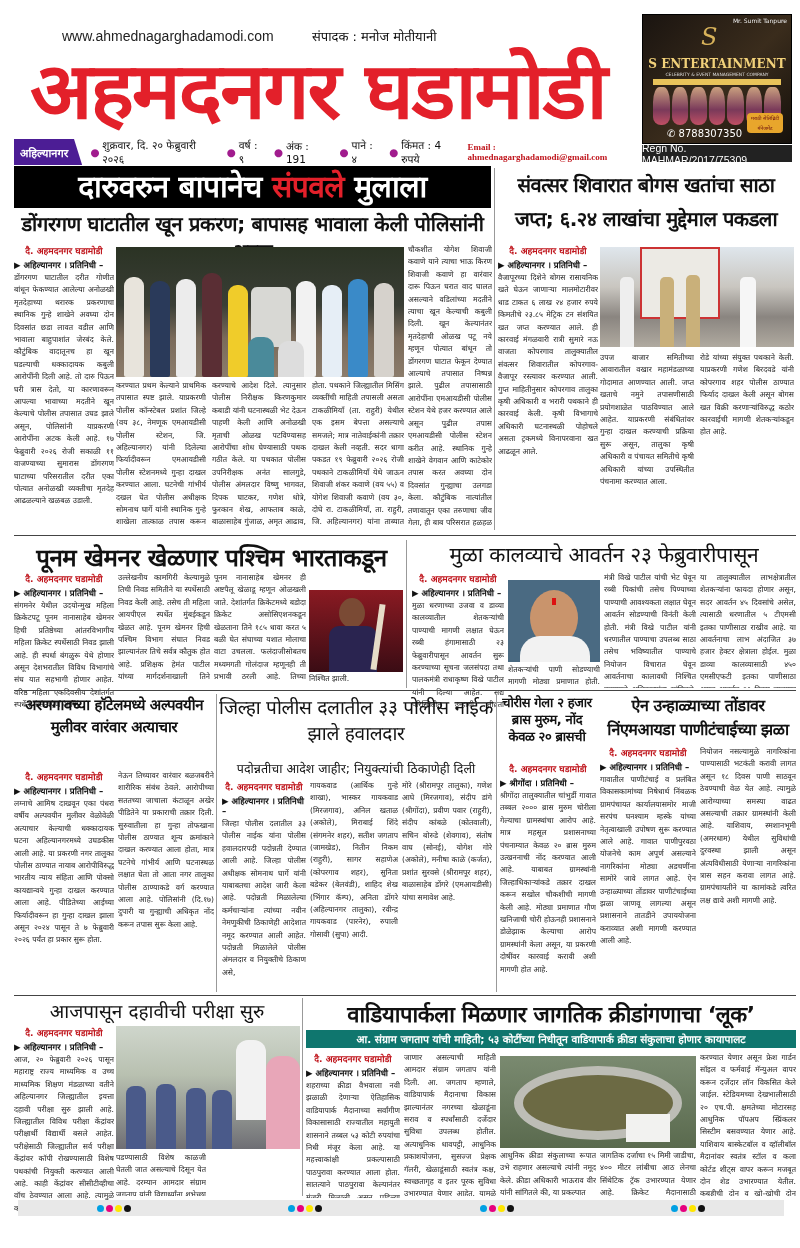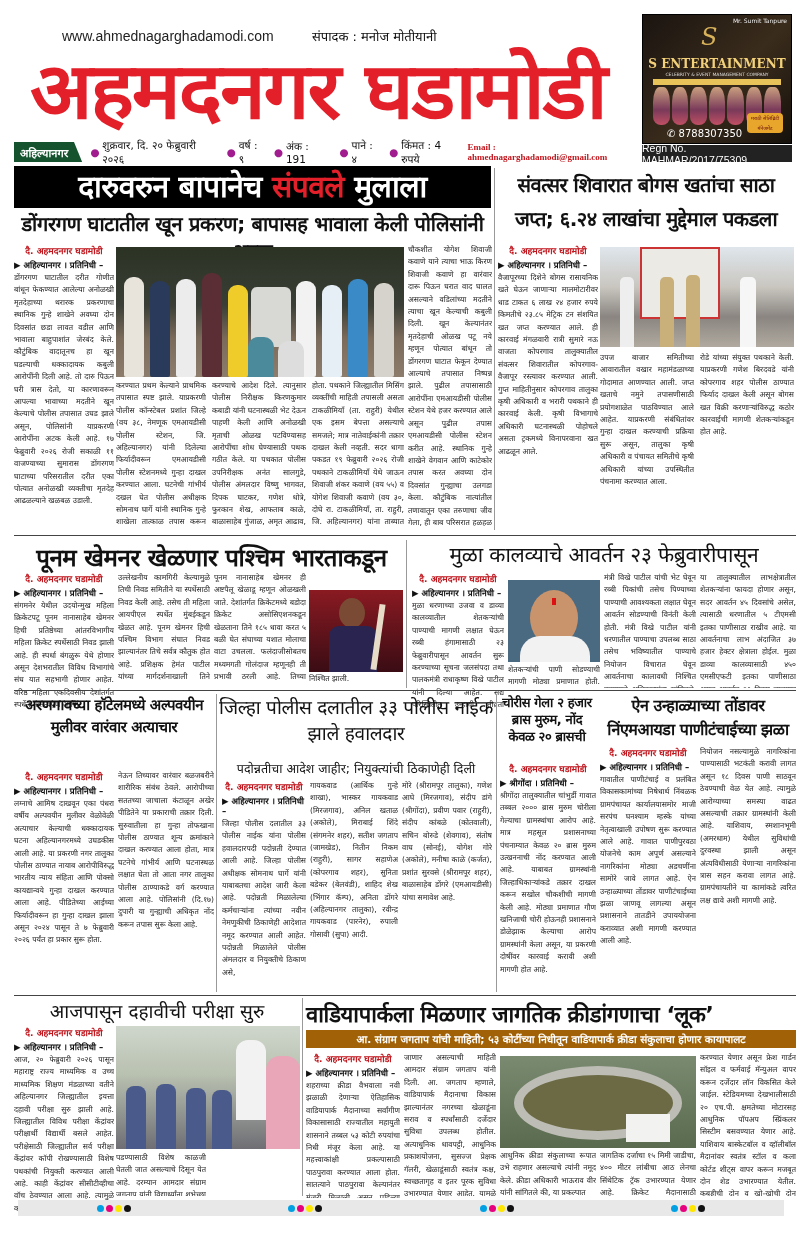--- a/index.html
+++ b/index.html
@@ -4,21 +4,21 @@
 <style>
 *{box-sizing:border-box;margin:0;padding:0}
 html,body{width:800px;height:1248px;background:#fff;overflow:hidden}
 body{font-family:"DejaVu Sans",sans-serif;color:#111;position:relative}
 .abs{position:absolute}
 
 .url{left:62px;top:28px;font-size:14px;color:#222;font-family:"Liberation Sans",sans-serif}
 .editor{left:312px;top:27px;font-size:13px;color:#111}
 .logo{left:30px;top:44px;width:600px;height:95px;color:#e3202a;font-weight:900;font-size:78px;line-height:95px;letter-spacing:-2px;transform:scaleX(1.05);transform-origin:left;font-family:"DejaVu Sans",sans-serif}
 .datebar{left:14px;top:142px;width:620px;height:20px;display:flex;align-items:center;font-size:10.5px}
-.city{background:#14532d;color:#fff;font-weight:bold;padding:2px 6px;height:20px;display:flex;align-items:center;clip-path:polygon(0 0,88% 0,100% 100%,0 100%);padding-right:14px;font-size:11px}
+.city{background:#4c1d95;color:#fff;font-weight:bold;padding:2px 6px;height:26px;display:flex;align-items:center;clip-path:polygon(0 0,88% 0,100% 100%,0 100%);padding-right:14px;font-size:11px}
 .meta span.dot{color:#a11c8e;margin:0 3px 0 8px}
 .email{color:#c0161d;font-weight:bold;font-size:9px;margin-left:6px;font-family:"Liberation Serif",serif}
 .ad{left:642px;top:14px;width:150px;height:130px;background:linear-gradient(135deg,#1a1410,#3a2c1c 55%,#16110c);border:1px solid #000;overflow:hidden}
 .ad .owner{position:absolute;right:4px;top:2px;font-size:6px;color:#eee}
 .ad .slogo{position:absolute;left:58px;top:8px;font-size:24px;color:#d7b25a;font-family:"DejaVu Serif",serif;font-style:italic}
 .ad .brand{position:absolute;left:0;right:0;top:42px;text-align:center;color:#f2d17a;font-family:"DejaVu Serif",serif;font-weight:bold;font-size:12px}
 .ad .sub{position:absolute;left:0;right:0;top:57px;text-align:center;color:#ddd;font-size:4.5px}
 .ad .bar{position:absolute;left:10px;right:10px;top:64px;height:6px;background:#e8c35a}
 .ad .people{position:absolute;left:10px;right:10px;top:72px;height:38px;display:flex;gap:2px}
 .ad .people i{flex:1;border-radius:40% 40% 8px 8px;background:linear-gradient(#caa07f,#7a3a5a 60%,#c04f64)}
@@ -222,22 +222,22 @@
   <div class="abs" style="left:10px;top:60px;width:20px;height:63px;background:#4a5a8a;border-radius:8px 8px 0 0"></div>
   <div class="abs" style="left:40px;top:58px;width:20px;height:65px;background:#4a5a8a;border-radius:8px 8px 0 0"></div>
   <div class="abs" style="left:70px;top:62px;width:20px;height:61px;background:#4a5a8a;border-radius:8px 8px 0 0"></div>
   <div class="abs" style="left:96px;top:64px;width:20px;height:59px;background:#4a5a8a;border-radius:8px 8px 0 0"></div>
 </div>
 <div class="abs txt" style="left:116px;top:1152px;width:90px;height:44px">पडण्यासाठी विशेष काळजी घेतली जात असल्याचे दिसून येत आहे. दरम्यान आमदार संग्राम जगताप यांनी विद्यार्थ्यांना शुभेच्छा दिल्या आणि परीक्षार्थींनी शांत वातावरणात तणावाने परीक्षा देण्याचे आवाहन केले. प्रत्येक परीक्षार्थीने परीक्षा नियमांचे काटेकोर पालन करणे आवश्यक असून, कोणत्याही प्रकारची गैरप्रकारांची शक्यता रोखण्यासाठी उपाययोजना राबवण्यात आल्या आहेत.</div>
 <div class="abs txt" style="left:210px;top:1152px;width:90px;height:44px"></div>
 
 <div class="abs vline" style="left:302px;top:998px;height:198px"></div>
 
-<div class="abs sec-h" style="left:306px;top:998px;width:490px;font-size:22px;">वाडियापार्कला मिळणार जागतिक क्रीडांगणाचा ‘लूक’</div>
-<div class="abs" style="left:306px;top:1030px;width:490px;height:18px;background:#a16207;color:#fff;font-size:10.5px;font-weight:bold;text-align:center;line-height:18px">आ. संग्राम जगताप यांची माहिती; ५३ कोटींच्या निधीतून वाडियापार्क क्रीडा संकुलाचा होणार कायापालट</div>
+<div class="abs sec-h" style="left:306px;top:998px;width:490px;font-size:22px;text-align:center">वाडियापार्कला मिळणार जागतिक क्रीडांगणाचा ‘लूक’</div>
+<div class="abs" style="left:306px;top:1030px;width:490px;height:18px;background:#0f766e;color:#fff;font-size:10.5px;font-weight:bold;text-align:center;line-height:18px">आ. संग्राम जगताप यांची माहिती; ५३ कोटींच्या निधीतून वाडियापार्क क्रीडा संकुलाचा होणार कायापालट</div>
 <div class="abs" style="left:306px;top:1052px;width:94px">
   <div class="by">दै. अहमदनगर घडामोडी</div>
   <div class="place">▶ <span>अहिल्यानगर । प्रतिनिधी –</span></div>
   <div class="txt" style="height:118px">शहराच्या क्रीडा वैभवाला नवी झळाळी देणाऱ्या ऐतिहासिक वाडियापार्क मैदानाच्या सर्वांगीण विकासासाठी राज्यातील महायुती शासनाने तब्बल ५३ कोटी रुपयांचा निधी मंजूर केला आहे. या महत्त्वाकांक्षी प्रकल्पासाठी पाठपुरावा करण्यात आला होता. सातत्याने पाठपुरावा केल्यानंतर मंजुरी मिळाली असून पहिल्या टप्प्यात १५ कोटी रुपयांचा निधी प्राप्त झाला आहे. या निधीतून वाडियापार्क येथे जागतिक दर्जाच्या अत्याधुनिक सुविधा उभाल्या</div>
 </div>
 <div class="abs txt" style="left:404px;top:1052px;width:92px;height:144px">जाणार असल्याची माहिती आमदार संग्राम जगताप यांनी दिली. आ. जगताप म्हणाले, वाडियापार्क मैदानाचा विकास झाल्यानंतर नगरच्या खेळाडूंना सराव व स्पर्धांसाठी दर्जेदार सुविधा उपलब्ध होतील. अत्याधुनिक धावपट्टी, आधुनिक प्रकाशयोजना, सुसज्ज प्रेक्षक गॅलरी, खेळाडूंसाठी स्वतंत्र कक्ष, स्वच्छतागृह व इतर पूरक सुविधा उभारण्यात येणार आहेत. यामुळे जिल्हा, राज्य तसेच राष्ट्रीय स्तरावरील स्पर्धा नगरमध्ये आयोजित करण्यास चालना मिळेल. वाडियापार्क लवकरच</div>
 <div class="abs photo" style="left:500px;top:1056px;width:196px;height:92px;background:linear-gradient(#7a8a70,#5a6a4e)">
   <div class="abs" style="left:14px;top:10px;width:168px;height:74px;border-radius:50%;border:9px solid #bdbdb6;background:#6c6a44"></div>
   <div class="abs" style="left:126px;top:58px;width:44px;height:28px;background:#f2f2f0"></div>
 </div>

